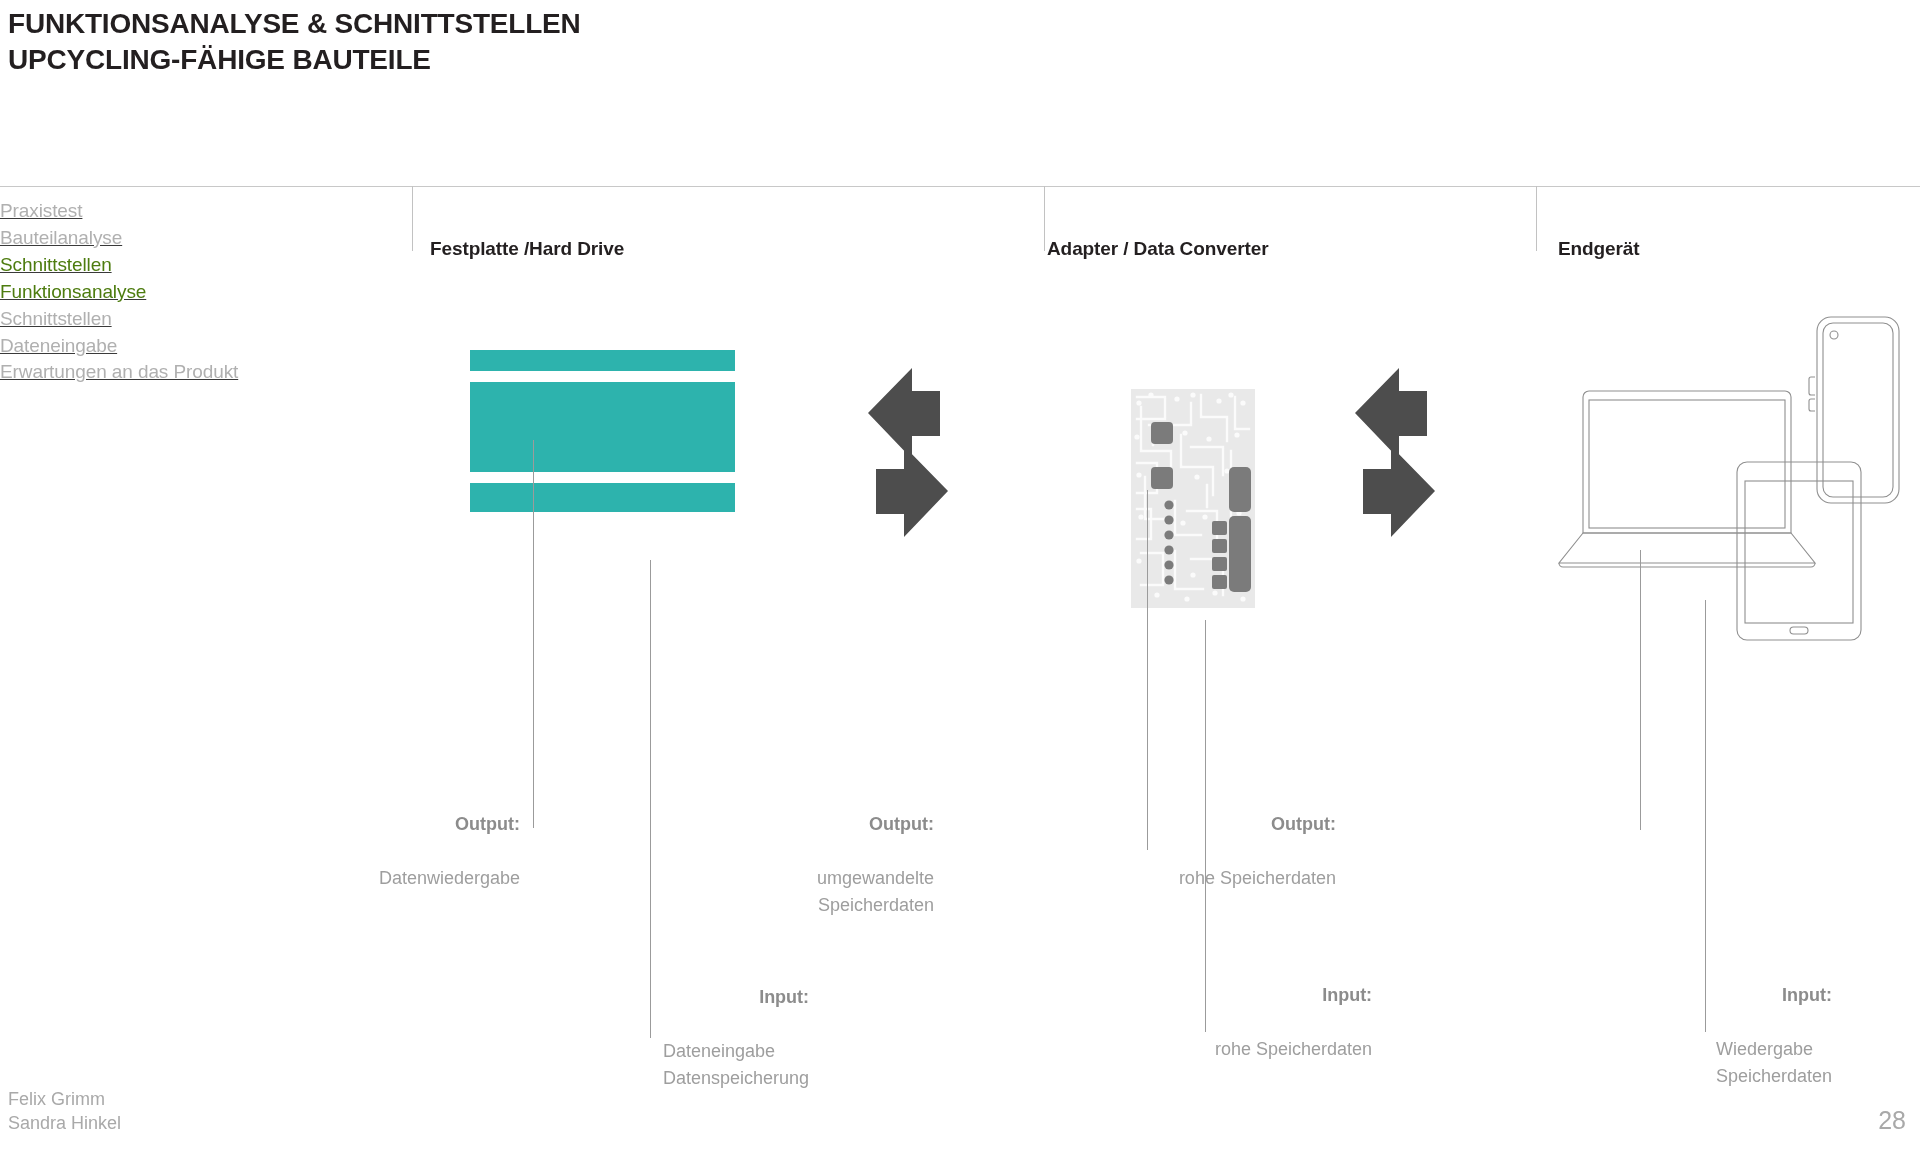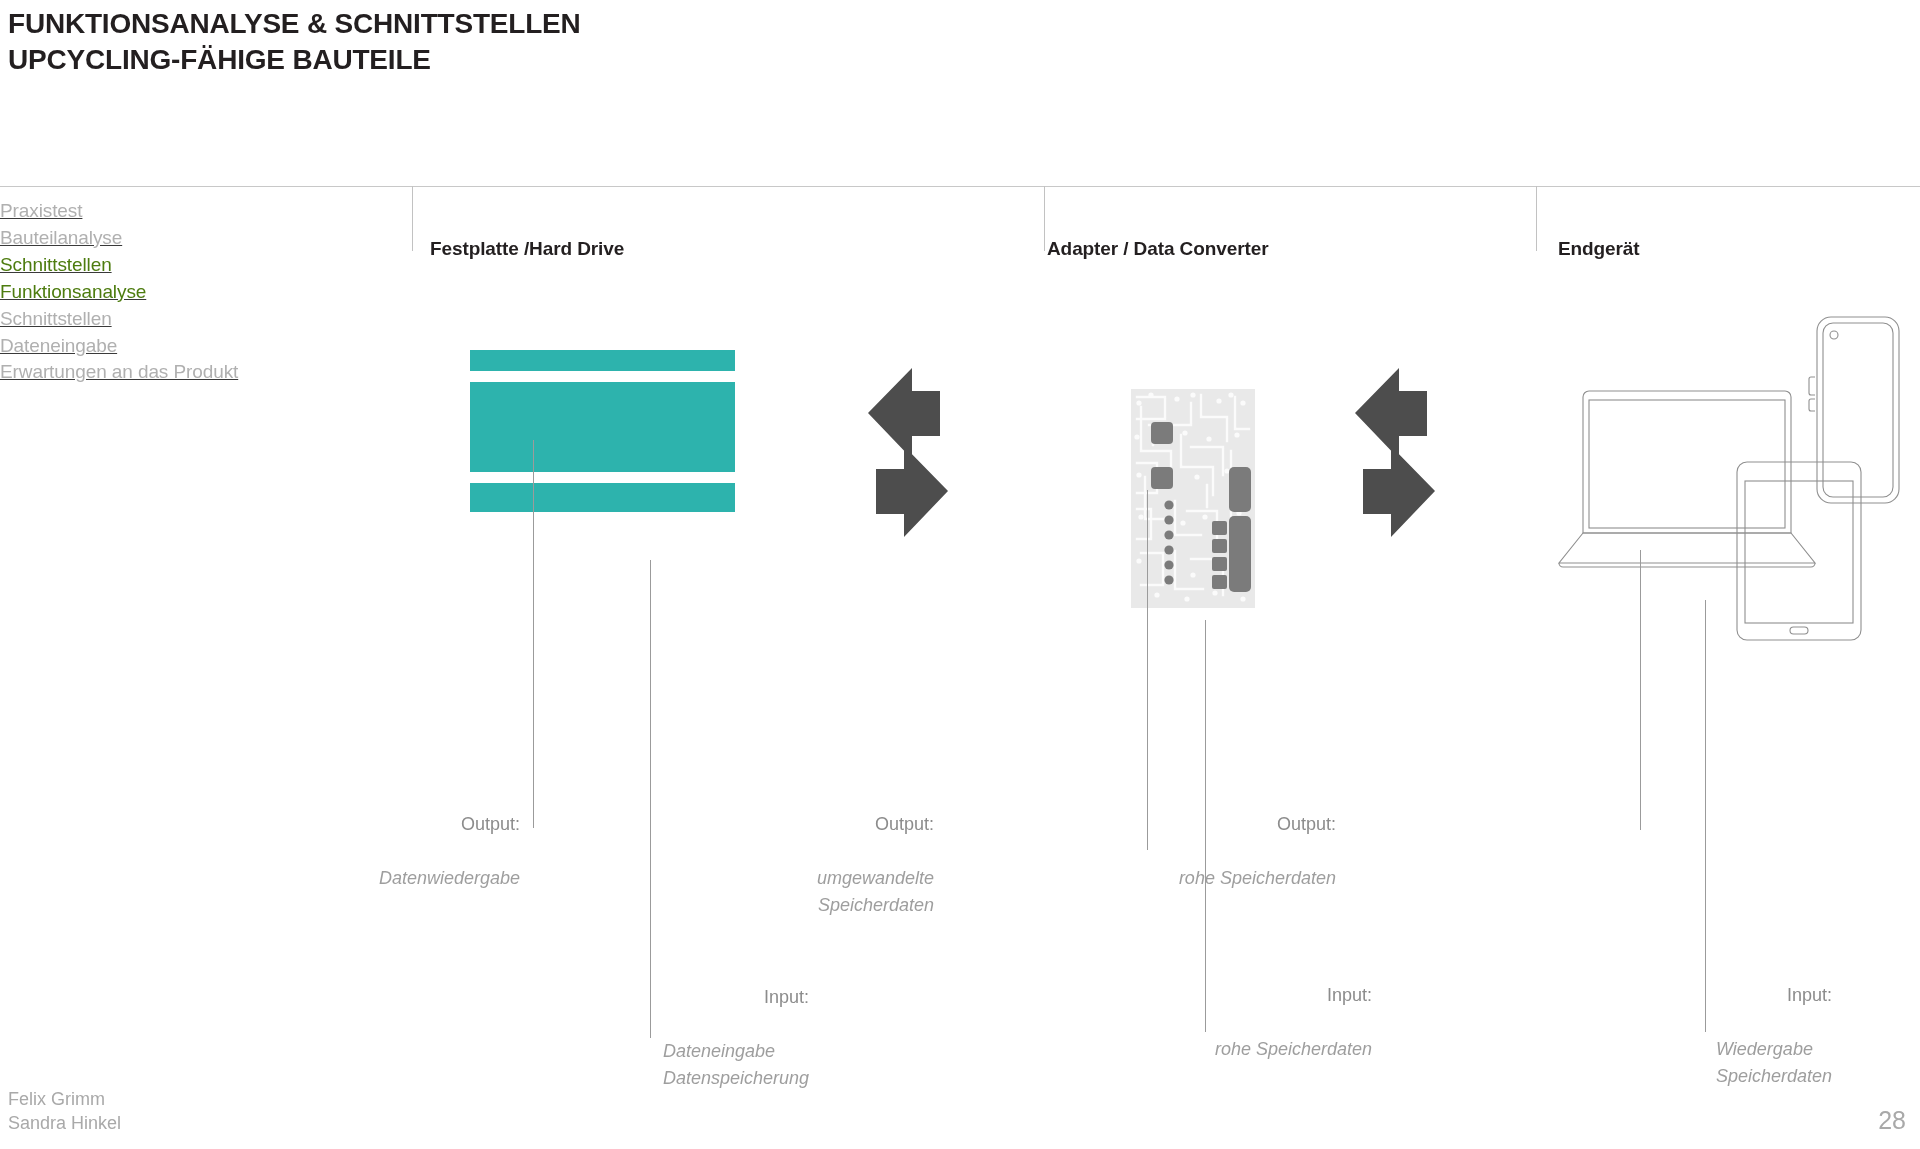--- a/index.html
+++ b/index.html
@@ -147,26 +147,26 @@
 
   
   .io-block {
     position: absolute;
     font-size: 18px;
     line-height: 27px;
     color: #9e9e9e;
     white-space: pre-line;
   }
   .io-block .io-label {
-    font-weight: normal;
+    font-weight: bold;
     color: #8c8c8c;
     display: block;
     text-align: right;
   }
-  .io-block .io-value { display: block; font-style: italic; }
+  .io-block .io-value { display: block; }
   .io-block.right-align { text-align: right; }
   .io-block.left-align  { text-align: left; }
 
   #io-out-0 { right: 1400px; top: 784px; }
   #io-in-0  { left: 663px;   top: 957px; }
   #io-out-1 { right: 986px;  top: 784px; }
   #io-in-1  { left: 1215px;  top: 955px; }
   #io-out-2 { right: 584px;  top: 784px; }
   #io-in-2  { left: 1716px;  top: 955px; }
 

